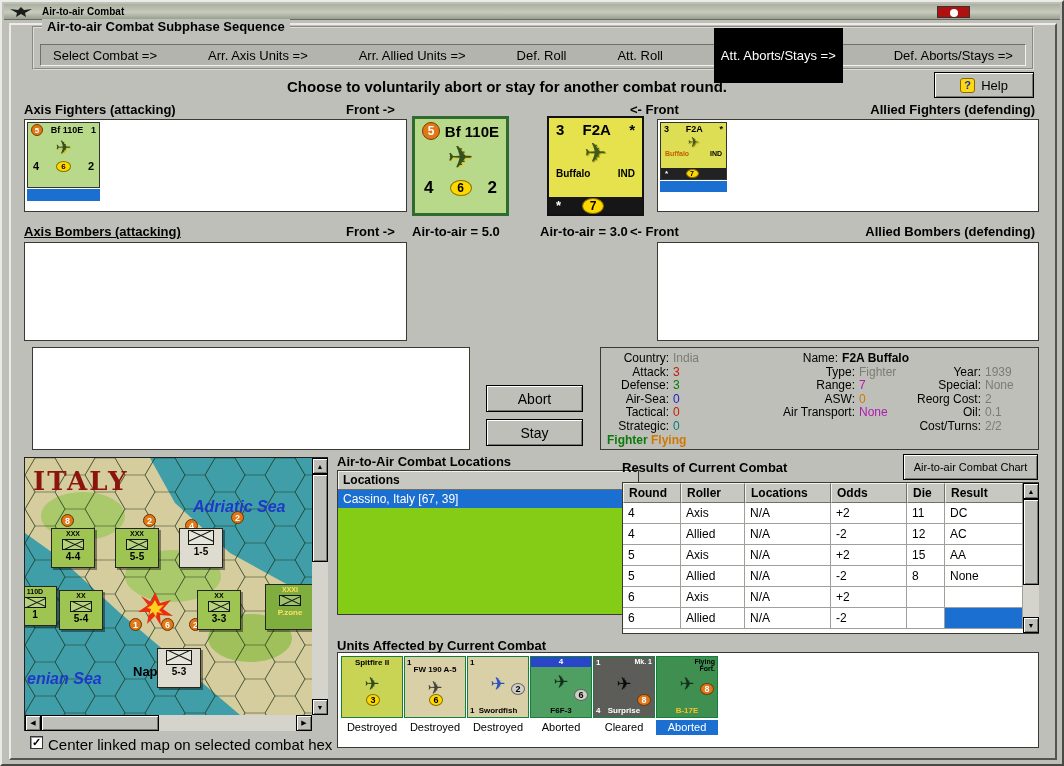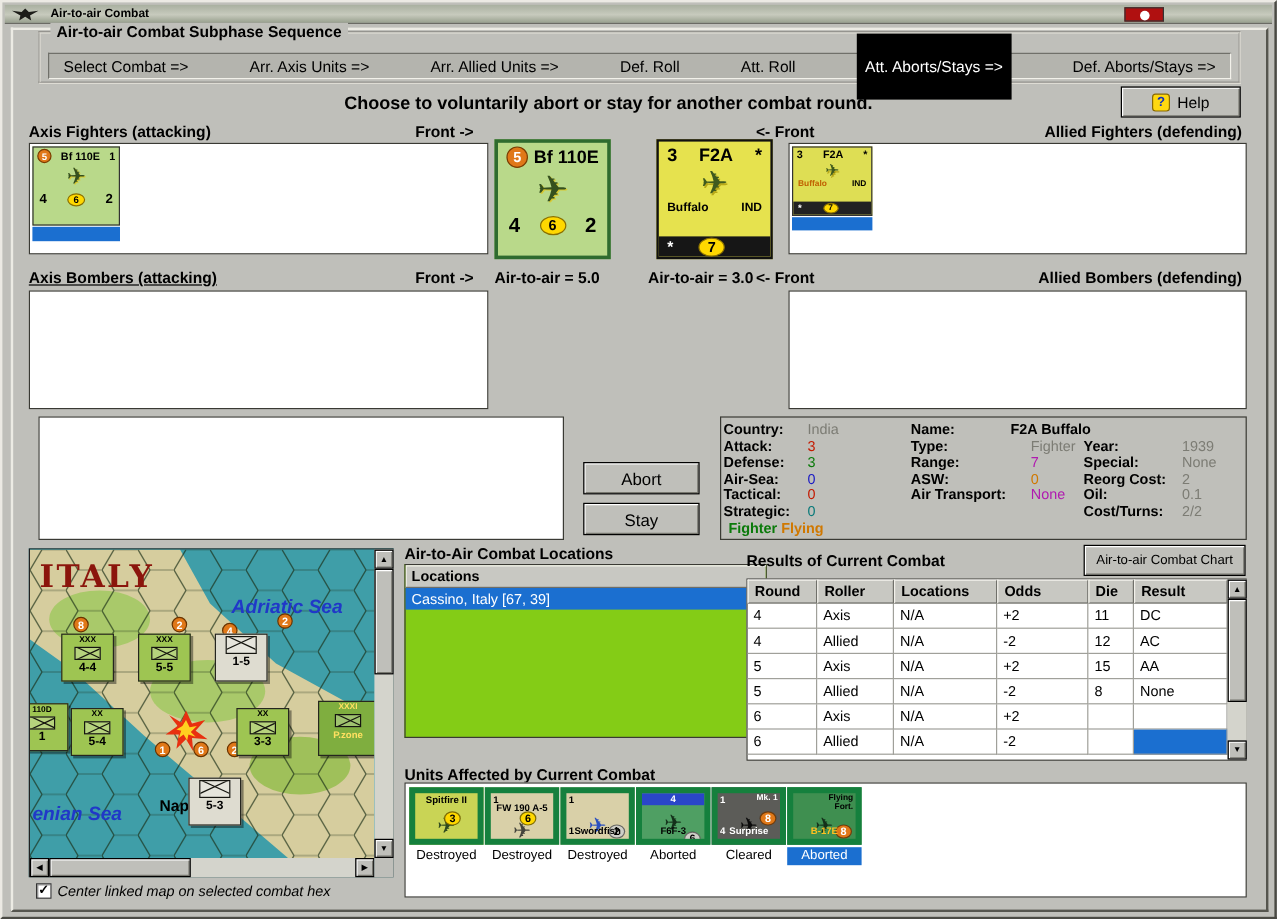--- a/index.html
+++ b/index.html
@@ -52,21 +52,21 @@
 .bc-strip .oval{margin:0 auto;}
 .strip-star{font-size:13px;font-weight:bold;}
 .cs-subrow{display:flex;justify-content:space-between;padding:0 4px;font-size:7px;font-weight:bold;}
 .cs-buffalo{color:#c06000;}
 .cs-strip{position:absolute;left:0;right:0;bottom:0;height:11px;background:#222;display:flex;align-items:center;padding:0 4px;color:#fff;}
 .cs-strip .oval{margin:0 auto;width:13px;height:9px;font-size:7px;}
 .act-btn{width:97px;height:27px;font-size:14px;}
 
 .info-panel{left:598px;top:345px;width:439px;height:103px;border:1px solid #3a3a34;}
 .irow{height:13.5px;display:flex;font-size:12px;line-height:13.5px;white-space:nowrap;}
-.ilab{font-weight:bold;text-align:left;}
+.ilab{font-weight:normal;text-align:right;}
 .ival{margin-left:4px;}
 .v-grey{color:#7c7c74;}.v-red{color:#c41a00;}.v-green{color:#0a7a0a;}.v-mag{color:#b01ab0;}
 .v-orange{color:#d07800;}.v-blue{color:#1a1ac4;}.v-teal{color:#0a7a7a;}.b{font-weight:bold;}
 
 .map-outer{left:22px;top:455px;width:304px;height:274px;border:1px solid #222;background:#3f9ea8;}
 .map-viewport{position:absolute;left:0;top:0;width:287px;height:257px;overflow:hidden;background:#3f9ea8;}
 .map-label-region{font-family:"DejaVu Serif",serif;font-size:26px;font-weight:bold;color:#8b150c;letter-spacing:2px;}
 .map-label-sea{font-size:16px;font-style:italic;font-weight:bold;color:#2038c8;white-space:nowrap;}
 .map-label-city{font-size:13px;font-weight:bold;}
 .map-unit{width:44px;height:40px;background:#9ec552;border:1px solid #26261f;box-shadow:2px 2px 0 rgba(0,0,0,.4);text-align:center;overflow:hidden;}
@@ -95,21 +95,21 @@
 .rt-row{display:flex;height:21px;width:400px;}
 .rt-row.head{height:20px;}
 .rt-cell{border-right:1px solid #a0a09a;border-bottom:1px solid #a0a09a;padding:3px 0 0 5px;font-size:12px;overflow:hidden;white-space:nowrap;}
 .head .rt-cell{background:#c8c8c2;font-weight:bold;border:1px solid;border-color:#f2f1ea #70706a #70706a #f2f1ea;padding-top:2px;}
 .rt-cell.sel{background:#1b6fd0;}
 .c0{width:58px;}.c1{width:64px;}.c2{width:86px;}.c3{width:76px;}.c4{width:38px;}.c5{width:78px;}
 .chart-btn{left:901px;top:452px;width:135px;height:26px;font-size:11px;}
 
 .aff-panel{left:335px;top:650px;width:702px;height:96px;background:#fff;border:1px solid #3a3a34;display:flex;padding:3px 0 0 3px;gap:1px;}
 .chip{width:62px;}
-.cc{position:relative;width:62px;height:48px;border:5px solid #15803d;overflow:hidden;}
+.cc{position:relative;width:62px;height:62px;border:1px solid #15803d;overflow:hidden;}
 .c-spit{background:#c9d455;}
 .c-tan{background:#d9d0a8;}
 .c-f6f{background:#4f9f63;}
 .c-lanc{background:#5c5c58;color:#fff;}
 .c-b17{background:#3f8f50;}
 .cc .tl{position:absolute;left:2px;top:1px;font-size:8px;font-weight:bold;}
 .cc .tr{position:absolute;right:2px;top:1px;font-size:7px;font-weight:bold;text-align:right;max-width:36px;line-height:7px;}
 .cc .nm{position:absolute;left:0;right:0;font-size:8px;font-weight:bold;text-align:center;line-height:8px;}
 .nm-top{top:2px;}
 .nm-bot{bottom:2px;}
@@ -405,21 +405,21 @@
 
     <div class="abs sb-track" style="left:0;top:257px;width:287px;height:16px;">
       <div class="abs sb-btn" style="left:0;top:0;">◀</div>
       <div class="abs sb-thumb" style="left:16px;top:0;width:118px;height:16px;"></div>
       <div class="abs sb-btn" style="left:271px;top:0;">▶</div>
     </div>
     <div class="abs" style="left:287px;top:257px;width:16px;height:16px;background:#bfbfba;"></div>
   </div>
 
   <div class="abs cb" style="left:28px;top:734px;">✓</div>
-  <div class="abs" style="left:46px;top:734px;font-size:12px;font-style:italic;">Center linked map on selected combat hex</div>
+  <div class="abs" style="left:46px;top:734px;font-size:15px;">Center linked map on selected combat hex</div>
 
   <div class="abs sec-label" style="left:335px;top:452px;">Air-to-Air Combat Locations</div>
   <div class="abs loc-box">
     <div class="loc-header">Locations</div>
     <div class="loc-item selected">Cassino, Italy [67, 39]</div>
   </div>
 
   <div class="abs sec-label" style="left:620px;top:458px;">Results of Current Combat</div>
   <button class="abs btn chart-btn">Air-to-air Combat Chart</button>
   <div class="abs rt">

